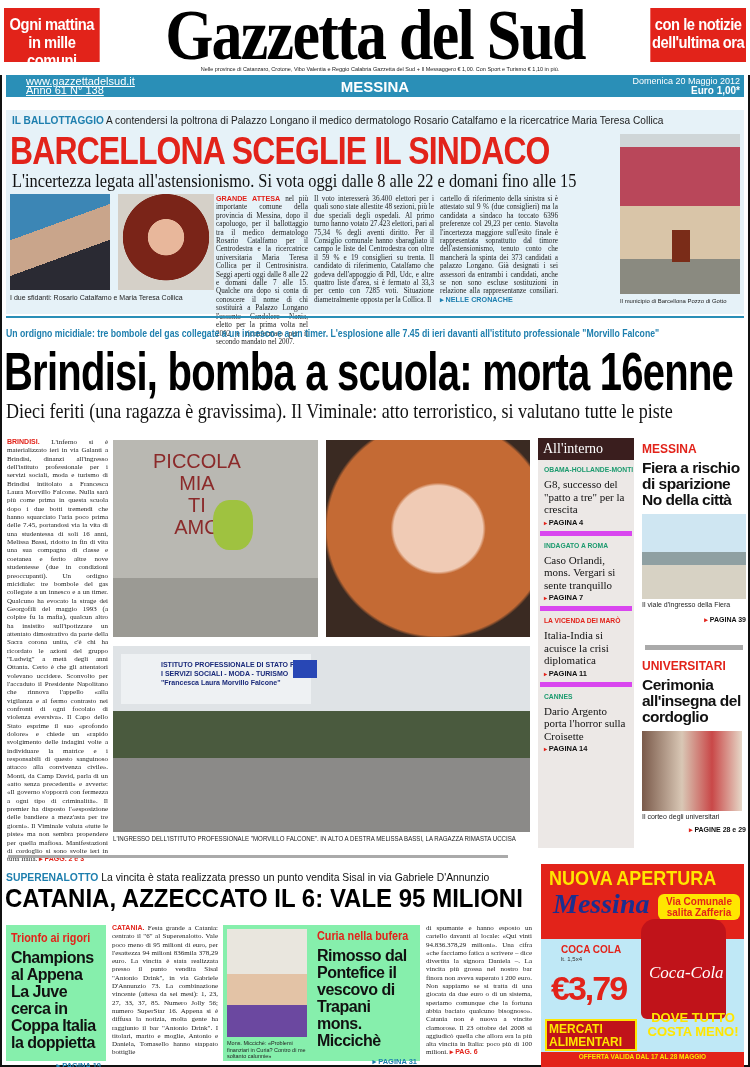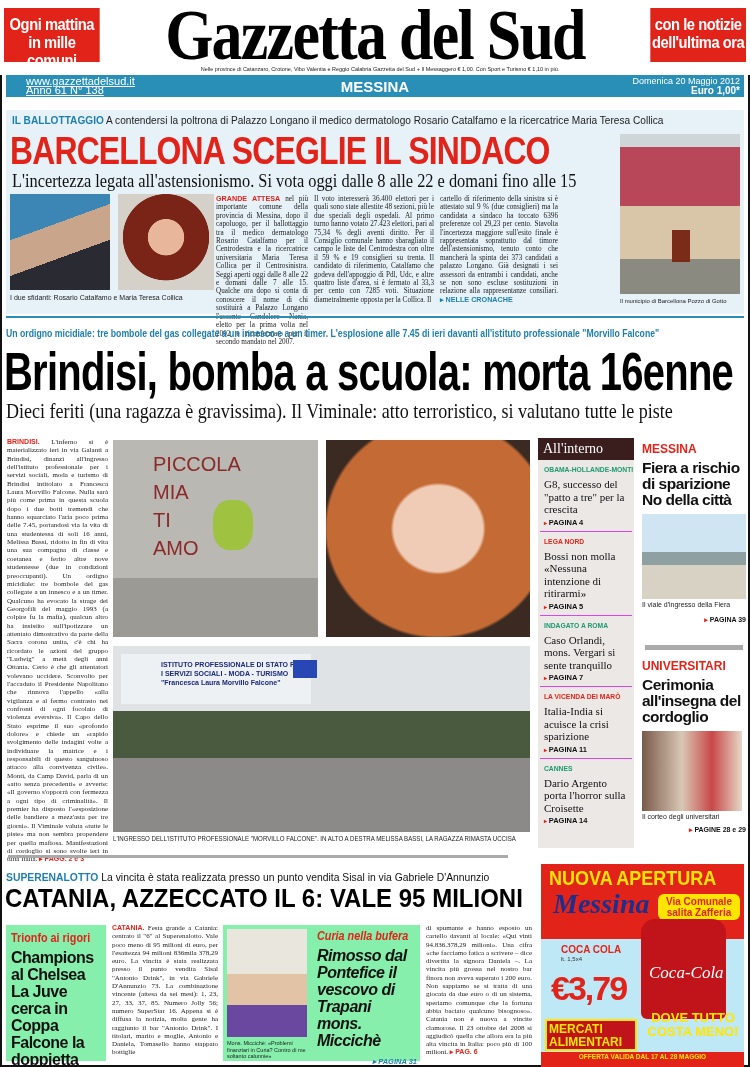--- a/index.html
+++ b/index.html
@@ -48,21 +48,21 @@
   
   .kicker2 { position: absolute; left: 6px; top: 327px; font-family: "Liberation Sans", sans-serif; font-weight: bold; font-size: 11px;
              color: #1e7fae; white-space: nowrap; transform: scaleX(0.79); transform-origin: left; }
   .hero { position: absolute; left: 4px; top: 340px; font-family: "Liberation Sans", sans-serif; font-weight: bold; font-size: 54px;
           white-space: nowrap; transform: scaleX(0.74); transform-origin: left; letter-spacing: -1px; color: #000; }
   .deck2 { position: absolute; left: 6px; top: 398px; font-size: 22px; white-space: nowrap; transform: scaleX(0.82); transform-origin: left; }
 
   
   .inside { position: absolute; left: 538px; top: 438px; width: 96px; height: 410px; background: #ece8e6; }
   .inside .hdr { background: #3a1e1e; color: #fff; font-size: 14px; padding: 3px 5px; height: 22px; }
-  .inside .item { padding: 5px 4px 4px 4px; border-bottom: 1px solid #d946ef; margin: 0 2px; }
+  .inside .item { padding: 5px 4px 4px 4px; border-bottom: 5px solid #d946ef; margin: 0 2px; }
   .inside .item .sec { font-family: "Liberation Sans", sans-serif; font-weight: bold; font-size: 7.5px; transform: scaleX(0.9); transform-origin: left; white-space: nowrap; }
   .inside .item .t { font-size: 11px; line-height: 12.5px; margin-top: 4px; }
   .inside .item .p { font-family: "Liberation Sans", sans-serif; font-weight: bold; font-size: 7.5px; margin-top: 2px; }
   .inside .item .p::before { content: "▸ "; color: #e2231a; font-size: 6px; }
 
   .rbox { position: absolute; left: 642px; width: 104px; }
   .rbox .sec { font-family: "Liberation Sans", sans-serif; font-weight: bold; font-size: 12px; color: #e2231a; }
   .rbox .t { font-family: "Liberation Sans", sans-serif; font-weight: bold; font-size: 15.5px; line-height: 16px; letter-spacing: -0.5px; margin-top: 4px; }
   .rbox .p { font-family: "Liberation Sans", sans-serif; font-weight: bold; font-size: 7px; text-align: right; margin-top: 8px; }
   .rbox .p::before { content: "▸ "; color: #e2231a; }
@@ -132,50 +132,45 @@
 
 <div class="rule" style="top:316px;"></div>
 
 <div class="kicker2">Un ordigno micidiale: tre bombole del gas collegate a un innesco e a un timer. L'esplosione alle 7.45 di ieri davanti all'istituto professionale "Morvillo Falcone"</div>
 <div class="hero">Brindisi, bomba a scuola: morta 16enne</div>
 <div class="deck2">Dieci feriti (una ragazza è gravissima). Il Viminale: atto terroristico, si valutano tutte le piste</div>
 
 <div class="col" style="left:7px;top:438px;width:101px;font-size:7px;line-height:8.35px;"><span class="tag">BRINDISI.</span> <span>L'inferno si è materializzato ieri in via Galanti a Brindisi, dinanzi all'ingresso dell'istituto professionale per i servizi sociali, moda e turismo di Brindisi intitolato a Francesca Laura Morvillo Falcone. Nulla sarà più come prima in questa scuola dopo i due botti tremendi che hanno squarciato l'aria poco prima delle 7.45, portandosi via la vita di una studentessa di soli 16 anni, Melissa Bassi, ridotto in fin di vita una sua compagna di classe e coetanea e ferito altre nove studentesse (due in condizioni preoccupanti). Un ordigno micidiale: tre bombole del gas collegate a un innesco e a un timer. Qualcuno ha evocato la strage dei Georgofili del maggio 1993 (a colpire fu la mafia), qualcun altro ha insistito sull'ipotizzare un attentato dimostrativo da parte della Sacra corona unita, c'è chi ha ricordato le azioni del gruppo "Ludwig" a metà degli anni Ottanta. Certo è che gli attentatori volevano uccidere. Sconvolto per l'accaduto il Presidente Napolitano che rinnova l'appello «alla vigilanza e al fermo contrasto nei confronti di ogni focolaio di violenza eversiva». Il Capo dello Stato esprime il suo «profondo dolore» e chiede un «rapido svolgimento delle indagini volte a individuare la matrice e i responsabili di questo sanguinoso attacco alla convivenza civile». Monti, da Camp David, parla di un «atto senza precedenti» e avverte: «Il governo s'opporrà con fermezza a ogni tipo di criminalità». Il premier ha disposto l'«esposizione delle bandiere a mezz'asta per tre giorni». Il Viminale valuta «tutte le piste» ma non sembra propendere per quella mafiosa. Manifestazioni di cordoglio si sono svolte ieri in tutta Italia.</span> <span class="ref">▸ PAGG. 2 e 3</span></div>
 
 <div class="photo" style="left:113px;top:440px;width:205px;height:197px;background:linear-gradient(#b9b8b2 0 70%,#9b9a94 70%);">
-  <div style="position:absolute;left:40px;top:10px;color:#8b2a2a;font-family:'Liberation Sans',sans-serif;font-size:20px;line-height:28px;">PICCOLA<br>MIA<br>TI<br>AMO</div>
+  <div style="position:absolute;left:40px;top:10px;color:#8b2a2a;font-family:'Liberation Sans',sans-serif;font-size:20px;line-height:22px;text-align:center;">PICCOLA<br>MIA<br>TI<br>AMO</div>
   <div style="position:absolute;left:100px;top:60px;width:40px;height:50px;background:#9fc240;border-radius:40%;"></div>
 </div>
 <div class="photo" style="left:326px;top:440px;width:204px;height:197px;background:radial-gradient(ellipse at 55% 45%,#f0cbb5 0 28%,#c46a34 30% 70%,#3a2a22 72%);"></div>
 <div class="photo" style="left:113px;top:646px;width:417px;height:186px;background:linear-gradient(#dfe3e6 0 35%,#4a5a3e 35% 60%,#8b8a88 60%);">
   <div style="position:absolute;left:8px;top:8px;width:190px;height:50px;background:#eef1f3;color:#1a2a7a;font-family:'Liberation Sans',sans-serif;font-weight:bold;font-size:7px;line-height:9px;padding:6px 6px 0 40px;">ISTITUTO PROFESSIONALE DI STATO PER I SERVIZI SOCIALI - MODA - TURISMO "Francesca Laura Morvillo Falcone"</div>
   <div style="position:absolute;left:180px;top:14px;width:24px;height:18px;background:#2847b5;"></div>
 </div>
 <div class="cap" style="left:113px;top:835px;font-size:6.8px;transform:scaleX(0.9);transform-origin:left;">L'INGRESSO DELL'ISTITUTO PROFESSIONALE "MORVILLO FALCONE". IN ALTO A DESTRA MELISSA BASSI, LA RAGAZZA RIMASTA UCCISA</div>
 
 <div class="inside">
   <div class="hdr">All'interno</div>
   <div class="item">
     <div class="sec" style="color:#1b9a6e">OBAMA-HOLLANDE-MONTI</div>
     <div class="t">G8, successo del "patto a tre" per la crescita</div>
     <div class="p">PAGINA 4</div>
   </div>
   <div class="item">
-    <div class="sec" style="color:#e2231a">LEGA NORD</div>
-    <div class="t">Bossi non molla «Nessuna intenzione di ritirarmi»</div>
-    <div class="p">PAGINA 5</div>
-  </div>
-  <div class="item">
     <div class="sec" style="color:#1b9a6e">INDAGATO A ROMA</div>
     <div class="t">Caso Orlandi, mons. Vergari si sente tranquillo</div>
     <div class="p">PAGINA 7</div>
   </div>
   <div class="item">
     <div class="sec" style="color:#e2231a">LA VICENDA DEI MARÒ</div>
-    <div class="t">Italia-India si acuisce la crisi sparizione</div>
+    <div class="t">Italia-India si acuisce la crisi diplomatica</div>
     <div class="p">PAGINA 11</div>
   </div>
   <div class="item" style="border-bottom:none">
     <div class="sec" style="color:#1b9a6e">CANNES</div>
     <div class="t">Dario Argento porta l'horror sulla Croisette</div>
     <div class="p">PAGINA 14</div>
   </div>
 </div>
 
 <div class="rbox" style="top:442px;">
@@ -194,30 +189,30 @@
   <div class="p" style="margin-top:6px;">PAGINE 28 e 29</div>
 </div>
 
 <div style="position:absolute;left:8px;top:855px;width:500px;height:3px;background:#aaa;"></div>
 
 <div class="kicker3"><b>SUPERENALOTTO</b> <span>La vincita è stata realizzata presso un punto vendita Sisal in via Gabriele D'Annunzio</span></div>
 <div class="hero3">CATANIA, AZZECCATO IL 6: VALE 95 MILIONI</div>
 
 <div class="cyanbox" style="left:6px;top:925px;width:100px;height:136px;padding:6px 5px;">
   <div class="sec">Trionfo ai rigori</div>
-  <div class="t">Champions al Chelsea La Juve cerca in Coppa Falcone la doppietta</div>
+  <div class="t">Champions al Appena La Juve cerca in Coppa Italia la doppietta</div>
   <div class="p" style="margin-top:10px;">▸ PAGINA 19</div>
 </div>
 
 <div class="col" style="left:112px;top:924px;width:106px;font-size:7px;line-height:8.3px;"><span class="tag">CATANIA.</span> <span>Festa grande a Catania: centrato il "6" al Superenalotto. Vale poco meno di 95 milioni di euro, per l'esattezza 94 milioni 836mila 378,29 euro. La vincita è stata realizzata presso il punto vendita Sisal "Antonio Drink", in via Gabriele D'Annunzio 73. La combinazione vincente (attesa da sei mesi): 1, 23, 27, 33, 37, 85. Numero Jolly 56; numero SuperStar 16. Appena si è diffusa la notizia, molta gente ha raggiunto il bar "Antonio Drink". I titolari, marito e moglie, Antonio e Daniela, Tomasello hanno stappato bottiglie</span></div>
 
 <div class="cyanbox" style="left:223px;top:925px;width:197px;height:136px;">
   <div class="photo" style="left:4px;top:4px;width:80px;height:108px;background:linear-gradient(#e9e6de 0 42%,#e3c3a6 42% 70%,#6b48a0 70%);"></div>
   <div class="cap" style="left:4px;top:115px;font-size:5.5px;line-height:6.5px;white-space:normal;width:84px;">Mons. Miccichè: «Problemi finanziari in Curia? Contro di me soltanto calunnie»</div>
-  <div style="position:absolute;left:94px;top:4px;width:100px;font-style:italic;">
+  <div style="position:absolute;left:94px;top:4px;width:100px;">
     <div class="sec">Curia nella bufera</div>
     <div class="t">Rimosso dal Pontefice il vescovo di Trapani mons. Miccichè</div>
     <div class="p" style="margin-top:8px;">▸ PAGINA 31</div>
   </div>
 </div>
 
 <div class="col" style="left:426px;top:924px;width:106px;font-size:7px;line-height:8.3px;"><span>di spumante e hanno esposto un cartello davanti al locale: «Qui vinti 94.836.378,29 milioni». Una cifra «che facciamo fatica a scrivere – dice divertita la signora Daniela –. La vincita più grossa nel nostro bar finora non aveva superato i 200 euro. Non sappiamo se si tratta di una giocata da due euro o di un sistema, speriamo comunque che la fortuna abbia baciato qualcuno bisognoso». Catania non è nuova a vincite clamorose. Il 23 ottobre del 2008 si aggiudicò quella che allora era la più alta vincita in Italia: poco più di 100 milioni.</span> <span class="ref">▸ PAG. 6</span></div>
 
 <div class="ad">
   <div class="a1">NUOVA APERTURA</div>

